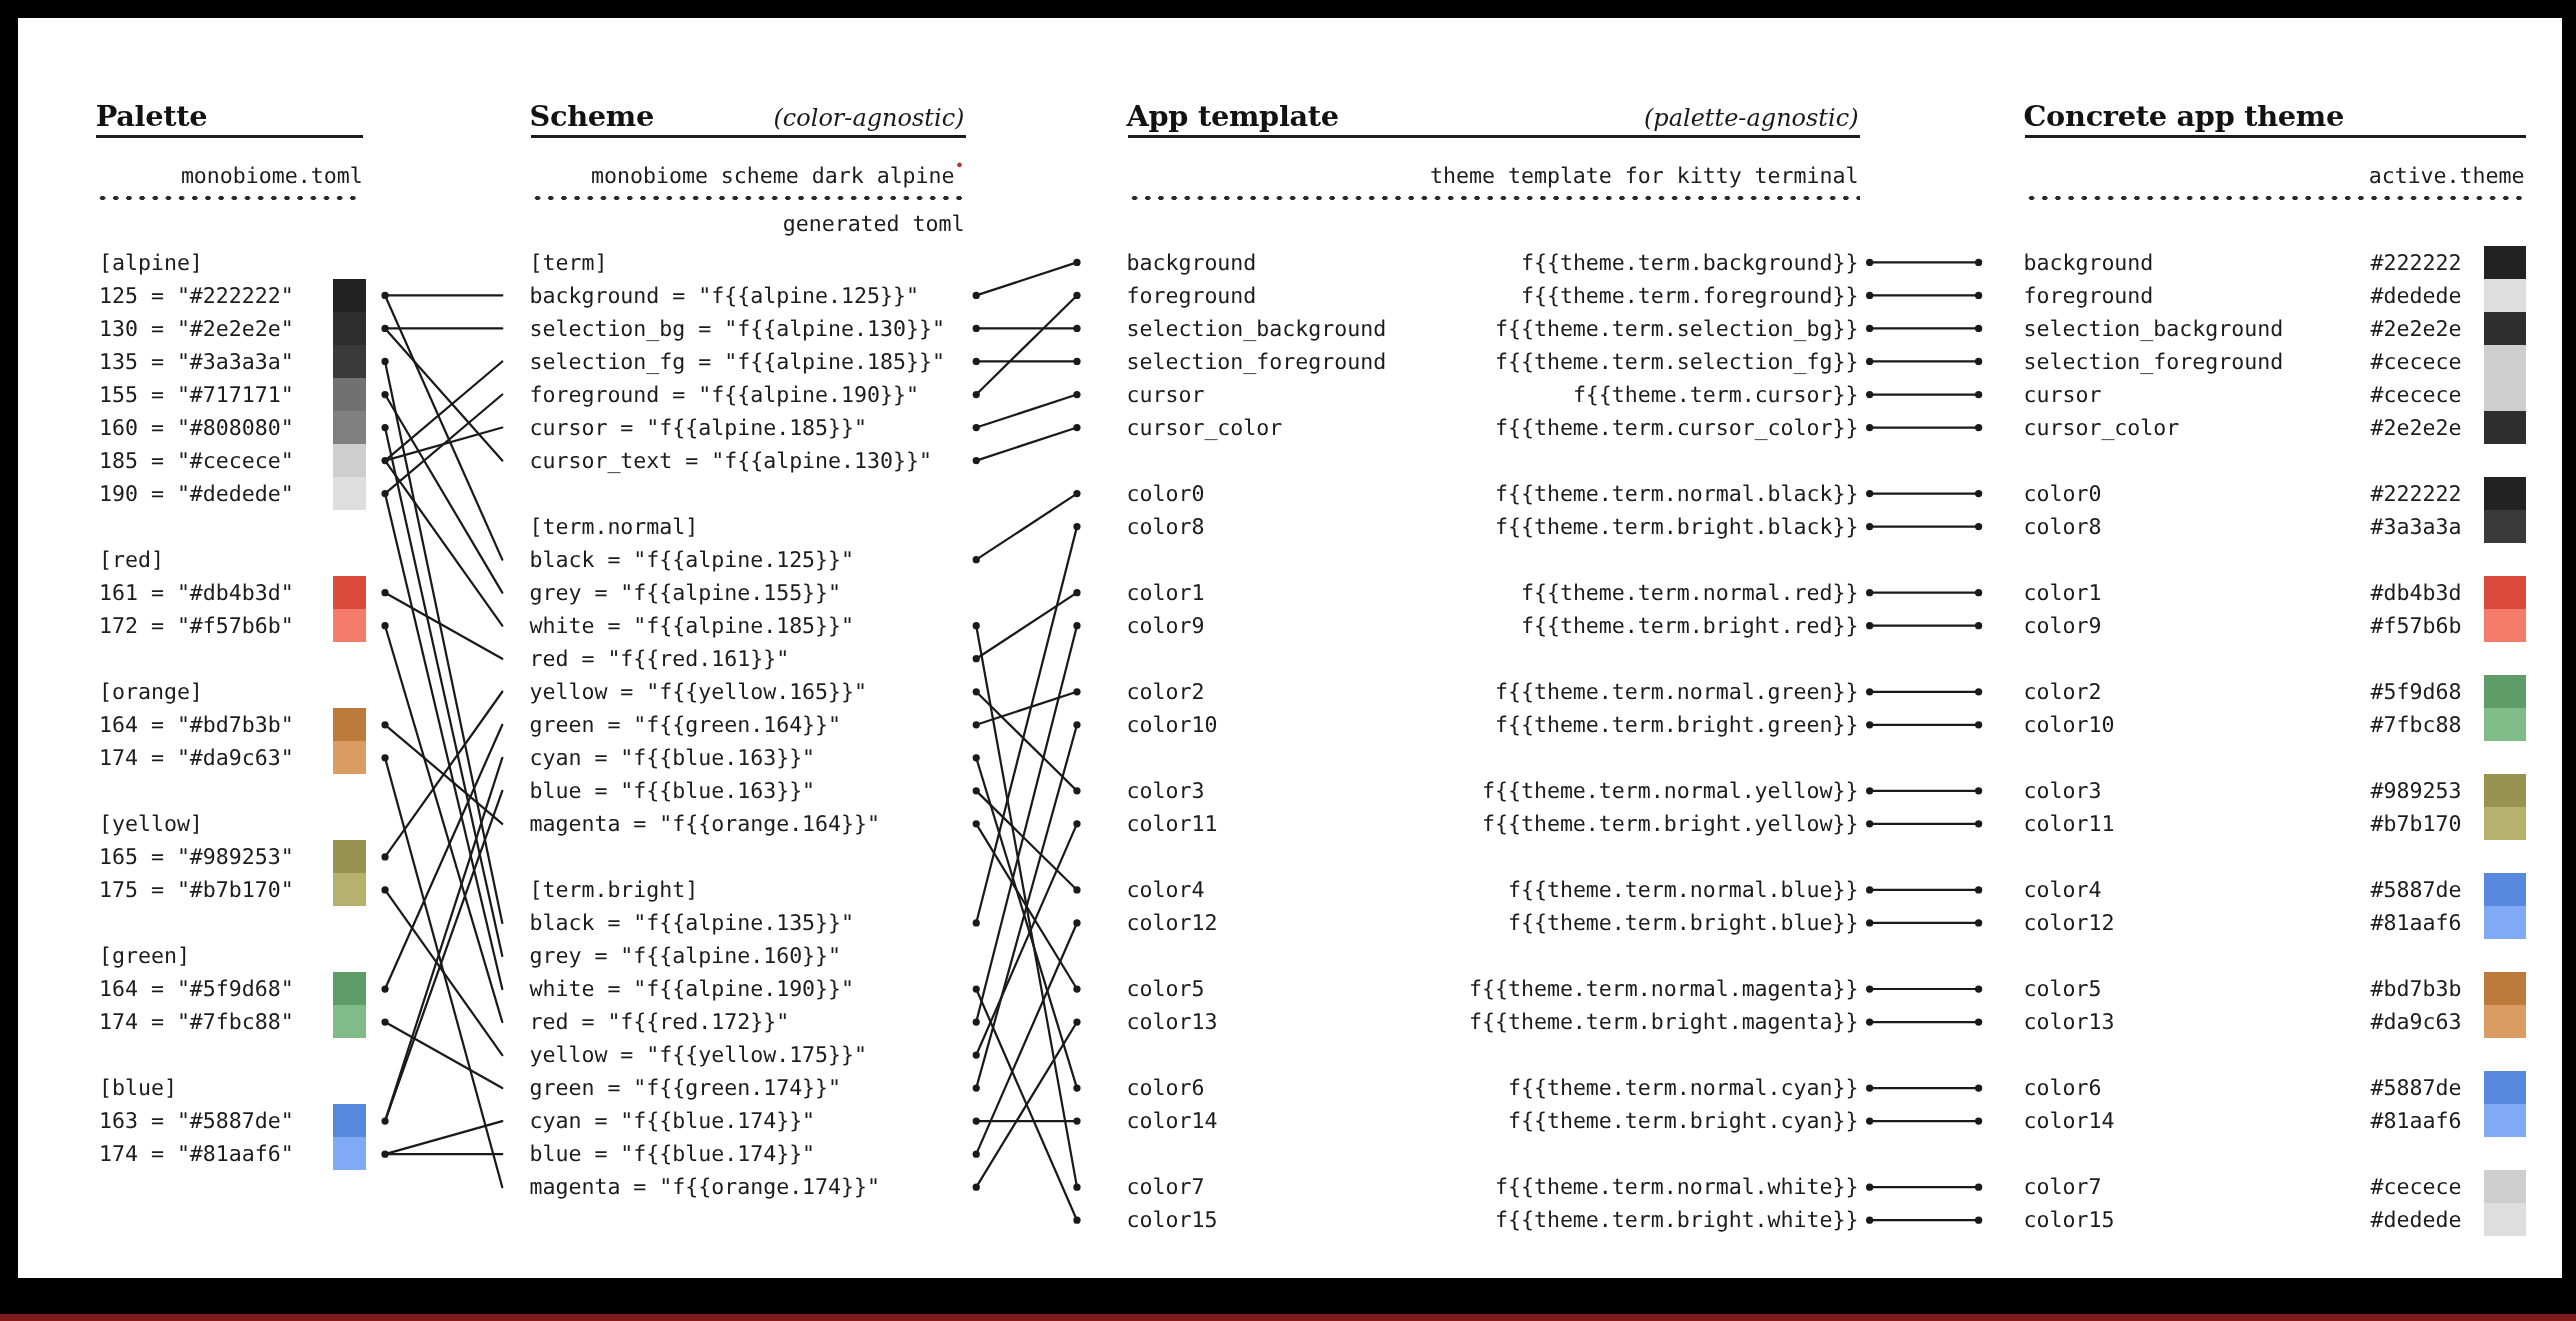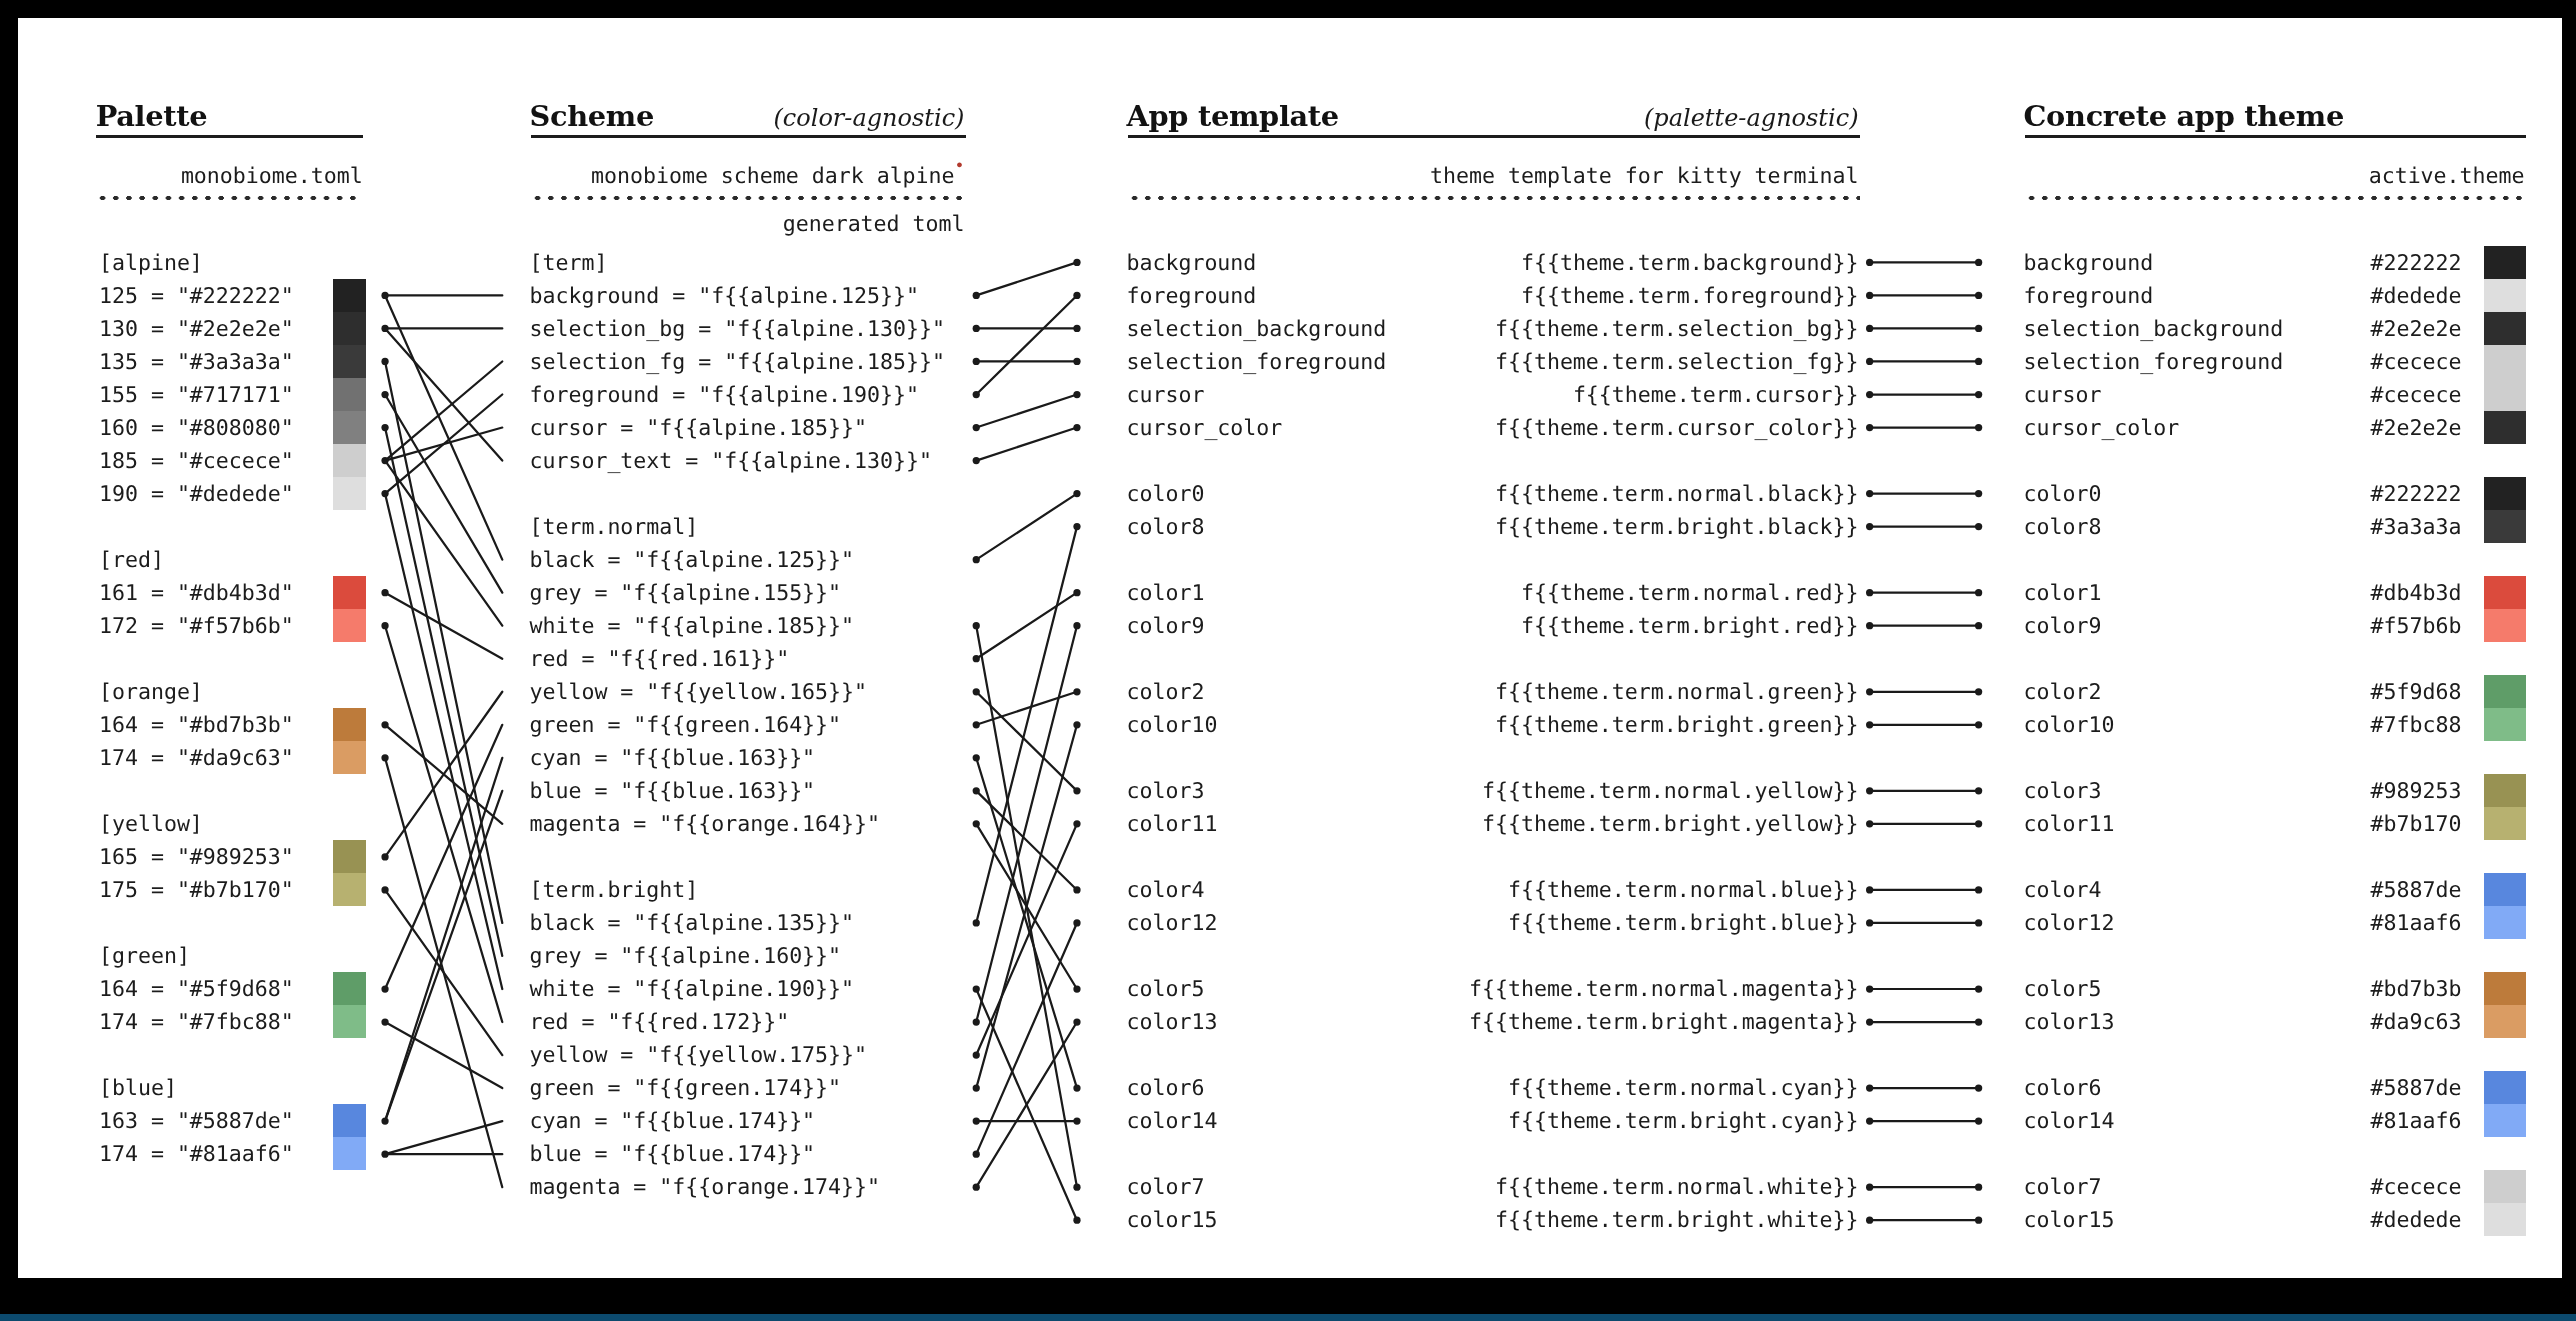--- a/index.html
+++ b/index.html
@@ -1,16 +1,16 @@
 <!DOCTYPE html>
 <html style="font-size:8.8px"><head>
 <meta charset="utf-8">
 <style>
   html,body{margin:0;padding:0;background:#ffffff;}
-  #stage{position:relative;width:2576px;height:1321px;background:#0c4a6e;overflow:hidden;}
+  #stage{position:relative;width:2576px;height:1321px;background:#7f1d1d;overflow:hidden;}
   #canvas{position:absolute;left:0;top:0;width:859px;height:440px;transform:scale(3);transform-origin:0 0;}
   #frame{position:absolute;left:0;top:0;width:859px;height:438px;background:#000000;}
   #page{position:absolute;left:5.5px;top:5.5px;width:848px;height:420px;background:#ffffff;}
   .head{position:absolute;top:22px;height:50px;}
   .title-row{position:absolute;left:0;right:0;top:0;height:16.5px;display:flex;justify-content:space-between;align-items:flex-end;}
   .title{font-family:"DejaVu Serif",serif;font-weight:700;font-size:9.6px;color:#121212;letter-spacing:-0.1px;}
   .annot{font-family:"DejaVu Serif",serif;font-style:italic;font-size:8px;color:#1a1a1a;}
   .rule{position:absolute;left:0;right:0;top:17px;height:1.1px;background:#1c1c1c;}
   .sub{position:absolute;left:0;right:0;top:25px;height:11px;text-align:right;}
   .dotline{position:absolute;left:0;right:0;top:37px;height:2.2px;

